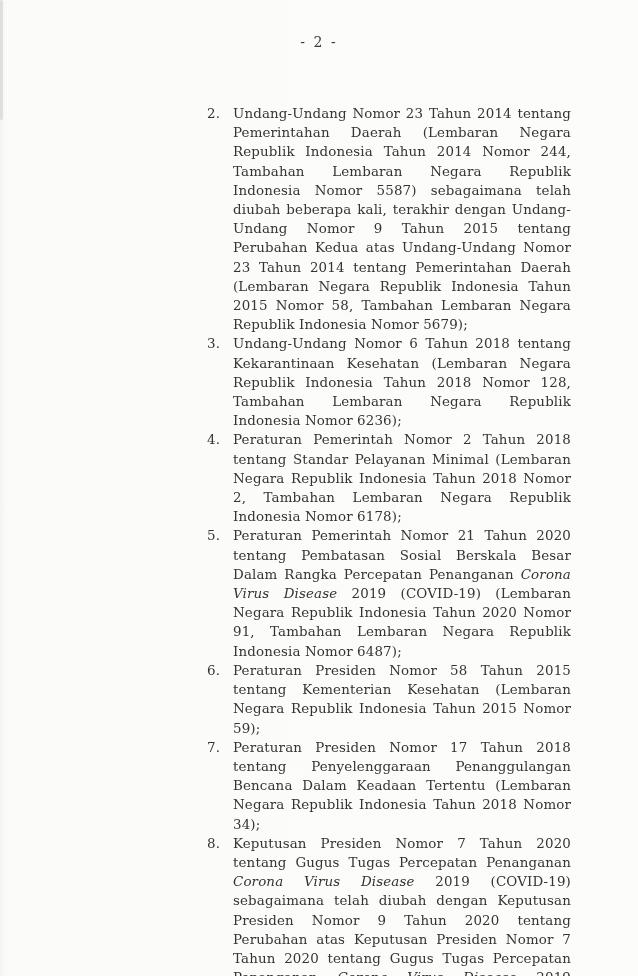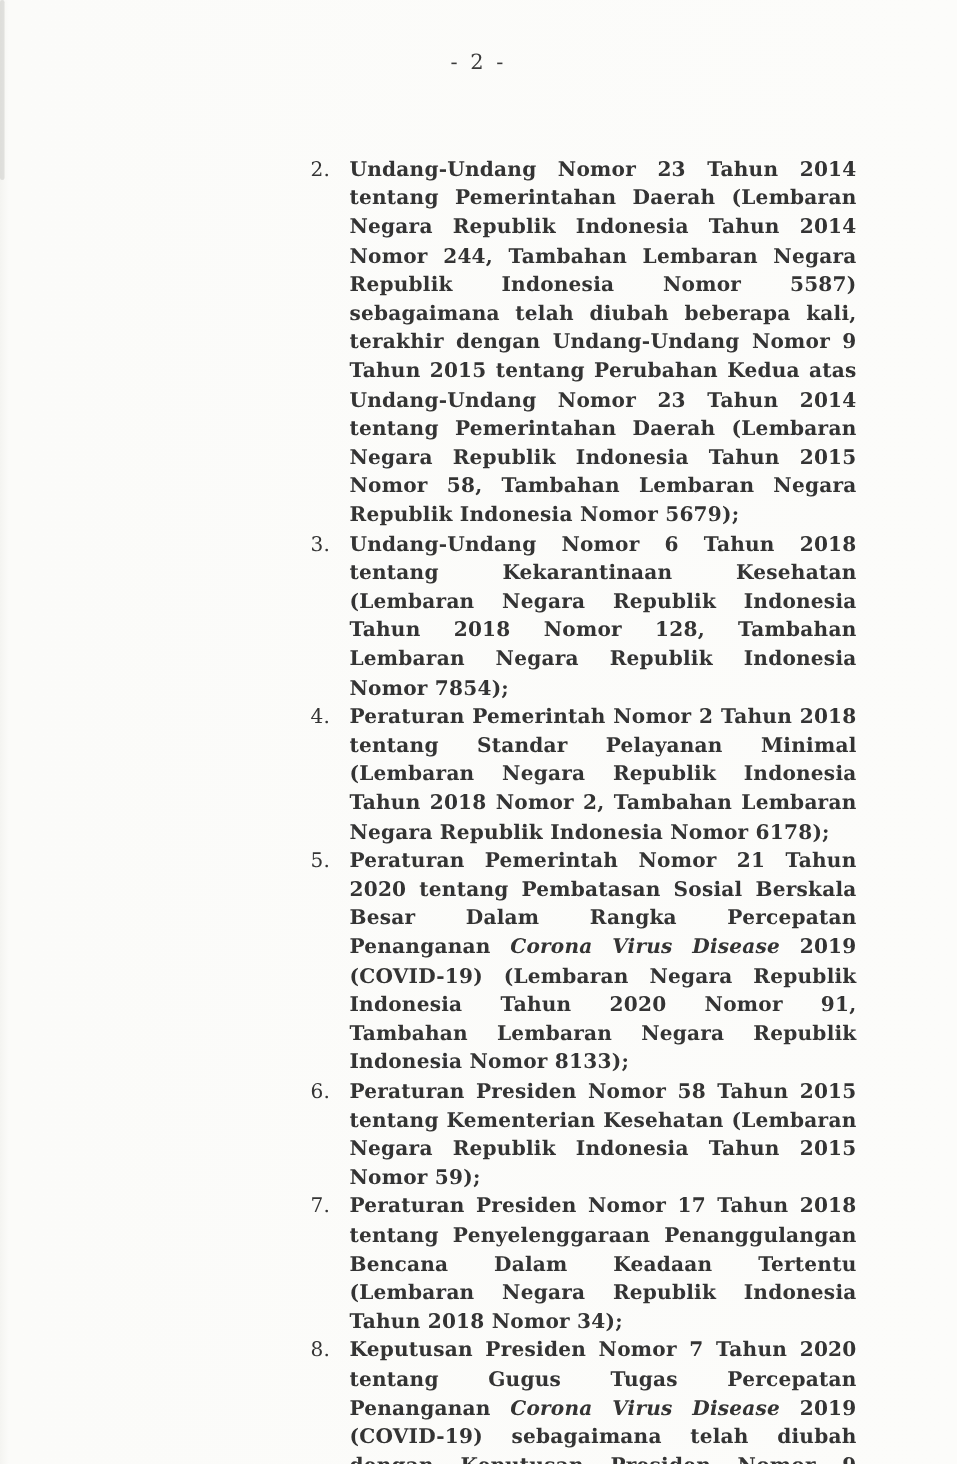--- a/index.html
+++ b/index.html
@@ -54,49 +54,48 @@
     align-items: flex-start;
   }
   .item .num {
     flex: 0 0 26px;
     width: 26px;
   }
   .item .txt {
     flex: 1 1 auto;
     text-align: justify;
     hyphens: none;
-    font-weight: bold;
     -webkit-hyphens: none;
   }
   .item .txt i {
     font-style: italic;
   }
 </style>
 </head>
 <body>
 
 <div class="sheet">
   <div class="scan-edge"></div>
   <div class="page-number">- 2 -</div>
   <div class="legal-list" id="legal-list">
       <div class="item">
         <span class="num">2.</span>
         <span class="txt"><span>Undang-Undang Nomor 23 Tahun 2014 tentang Pemerintahan Daerah (Lembaran Negara Republik Indonesia Tahun 2014 Nomor 244, Tambahan Lembaran Negara Republik Indonesia Nomor 5587) sebagaimana telah diubah beberapa kali, terakhir dengan Undang-Undang Nomor 9 Tahun 2015 tentang Perubahan Kedua atas Undang-Undang Nomor 23 Tahun 2014 tentang Pemerintahan Daerah (Lembaran Negara Republik Indonesia Tahun 2015 Nomor 58, Tambahan Lembaran Negara Republik Indonesia Nomor 5679);</span></span>
       </div>
       <div class="item">
         <span class="num">3.</span>
-        <span class="txt"><span>Undang-Undang Nomor 6 Tahun 2018 tentang Kekarantinaan Kesehatan (Lembaran Negara Republik Indonesia Tahun 2018 Nomor 128, Tambahan Lembaran Negara Republik Indonesia Nomor 7854);</span></span>
+        <span class="txt"><span>Undang-Undang Nomor 6 Tahun 2018 tentang Kekarantinaan Kesehatan (Lembaran Negara Republik Indonesia Tahun 2018 Nomor 128, Tambahan Lembaran Negara Republik Indonesia Nomor 6236);</span></span>
       </div>
       <div class="item">
         <span class="num">4.</span>
         <span class="txt"><span>Peraturan Pemerintah Nomor 2 Tahun 2018 tentang Standar Pelayanan Minimal (Lembaran Negara Republik Indonesia Tahun 2018 Nomor 2, Tambahan Lembaran Negara Republik Indonesia Nomor 6178);</span></span>
       </div>
       <div class="item">
         <span class="num">5.</span>
-        <span class="txt"><span>Peraturan Pemerintah Nomor 21 Tahun 2020 tentang Pembatasan Sosial Berskala Besar Dalam Rangka Percepatan Penanganan </span><i>Corona Virus Disease</i><span> 2019 (COVID-19) (Lembaran Negara Republik Indonesia Tahun 2020 Nomor 91, Tambahan Lembaran Negara Republik Indonesia Nomor 8133);</span></span>
+        <span class="txt"><span>Peraturan Pemerintah Nomor 21 Tahun 2020 tentang Pembatasan Sosial Berskala Besar Dalam Rangka Percepatan Penanganan </span><i>Corona Virus Disease</i><span> 2019 (COVID-19) (Lembaran Negara Republik Indonesia Tahun 2020 Nomor 91, Tambahan Lembaran Negara Republik Indonesia Nomor 6487);</span></span>
       </div>
       <div class="item">
         <span class="num">6.</span>
         <span class="txt"><span>Peraturan Presiden Nomor 58 Tahun 2015 tentang Kementerian Kesehatan (Lembaran Negara Republik Indonesia Tahun 2015 Nomor 59);</span></span>
       </div>
       <div class="item">
         <span class="num">7.</span>
         <span class="txt"><span>Peraturan Presiden Nomor 17 Tahun 2018 tentang Penyelenggaraan Penanggulangan Bencana Dalam Keadaan Tertentu (Lembaran Negara Republik Indonesia Tahun 2018 Nomor 34);</span></span>
       </div>
       <div class="item">

